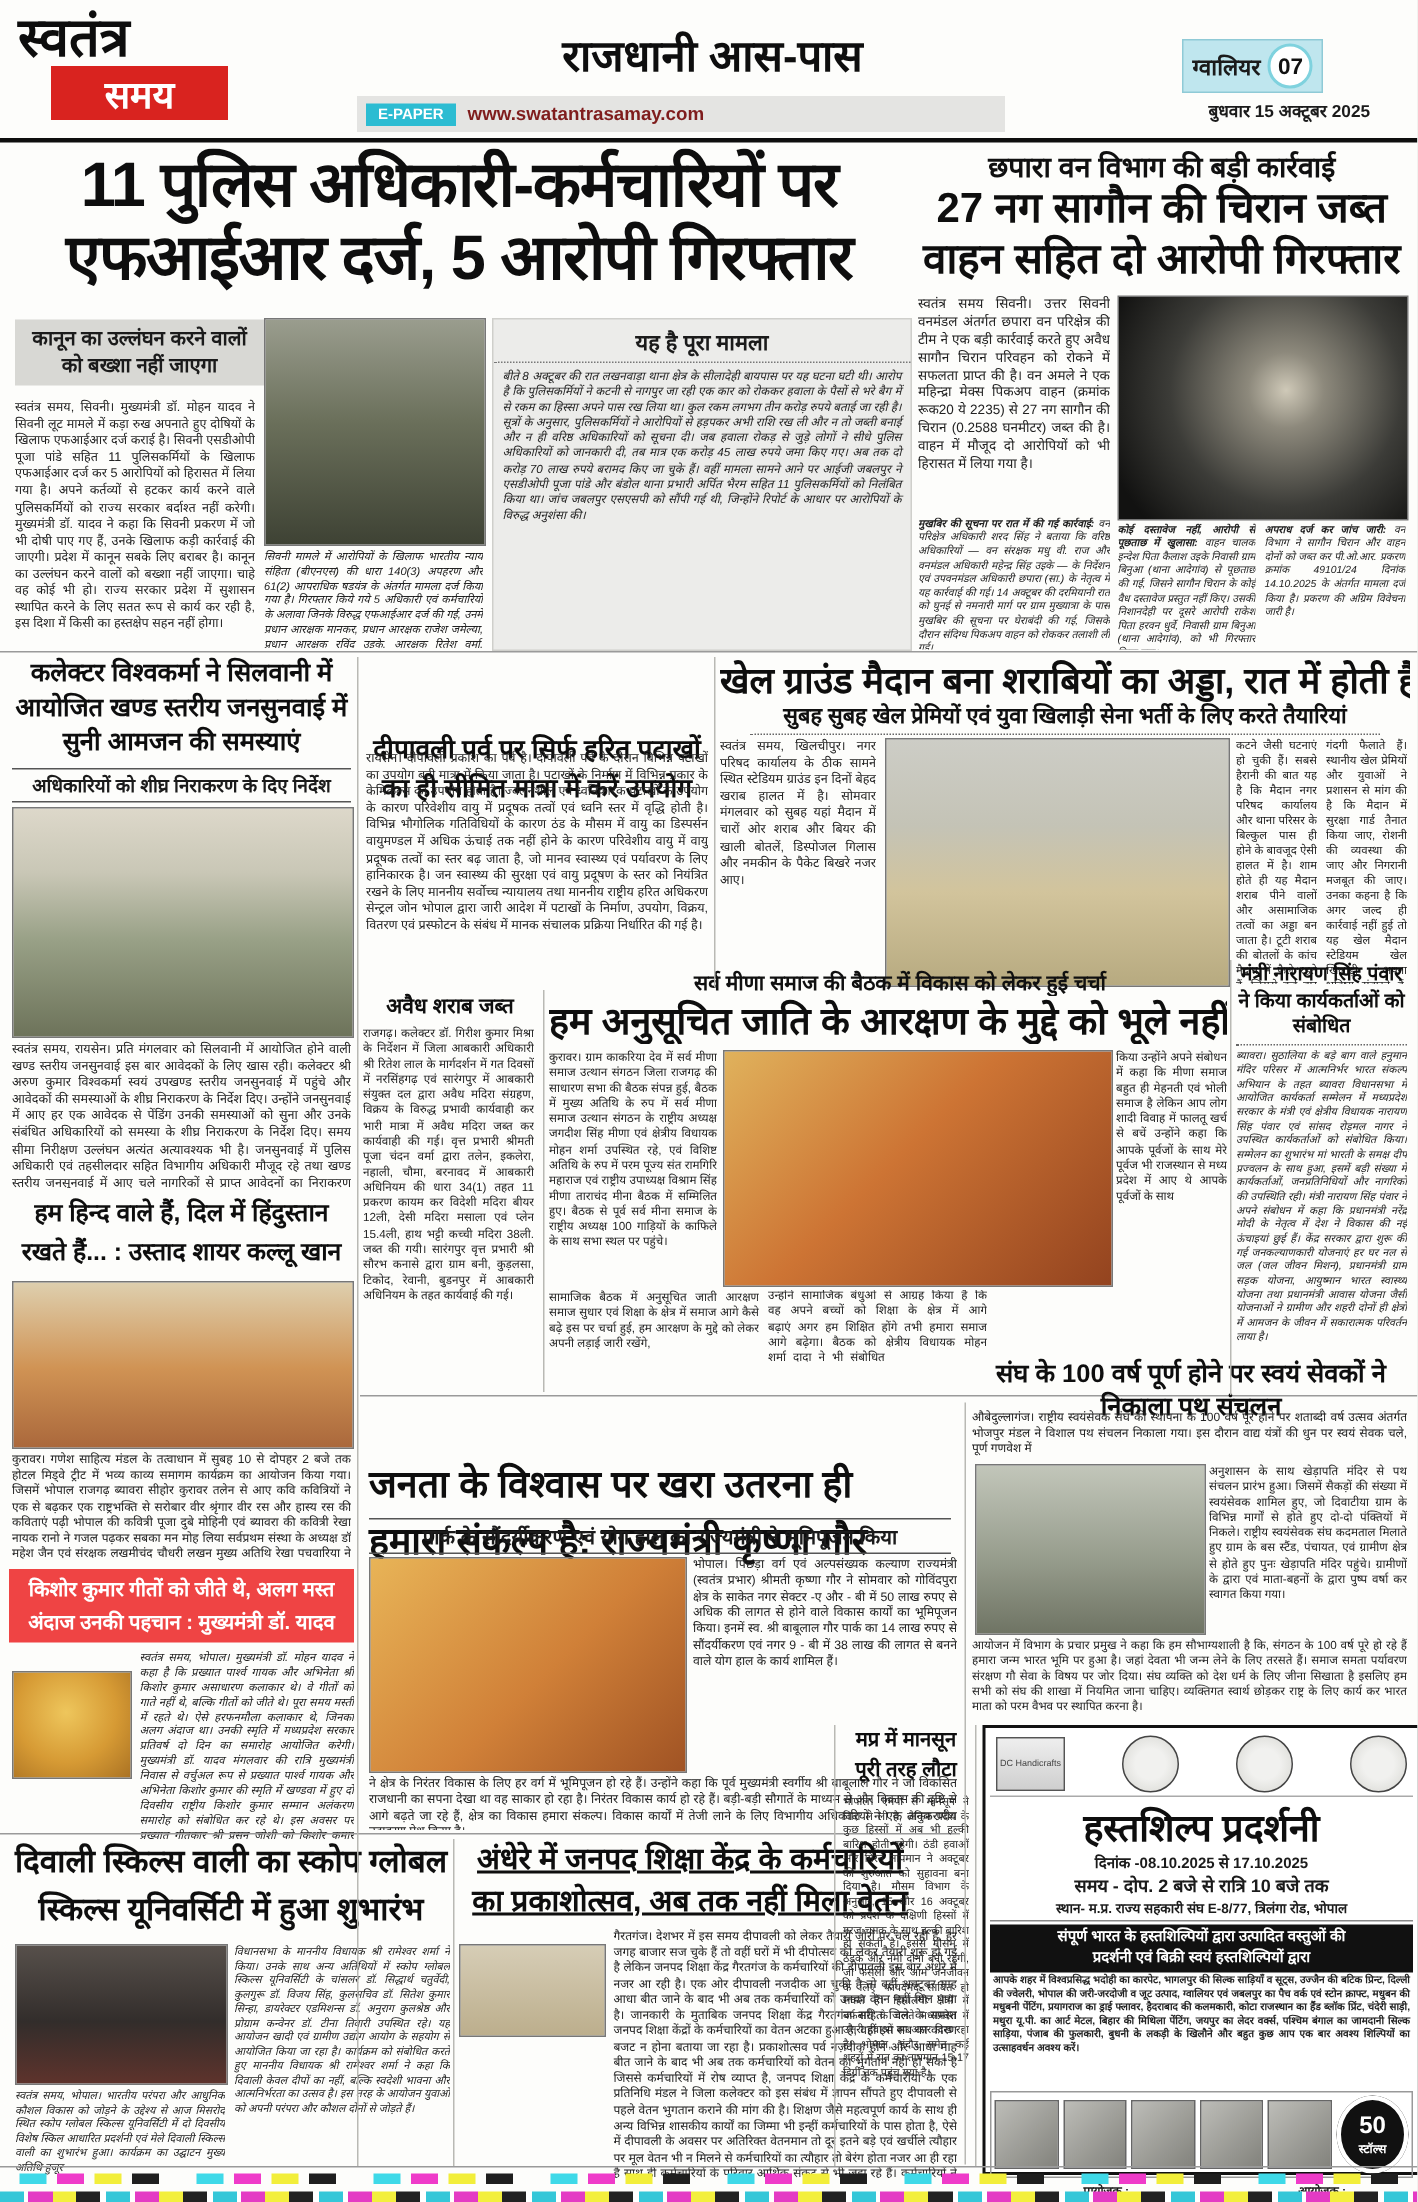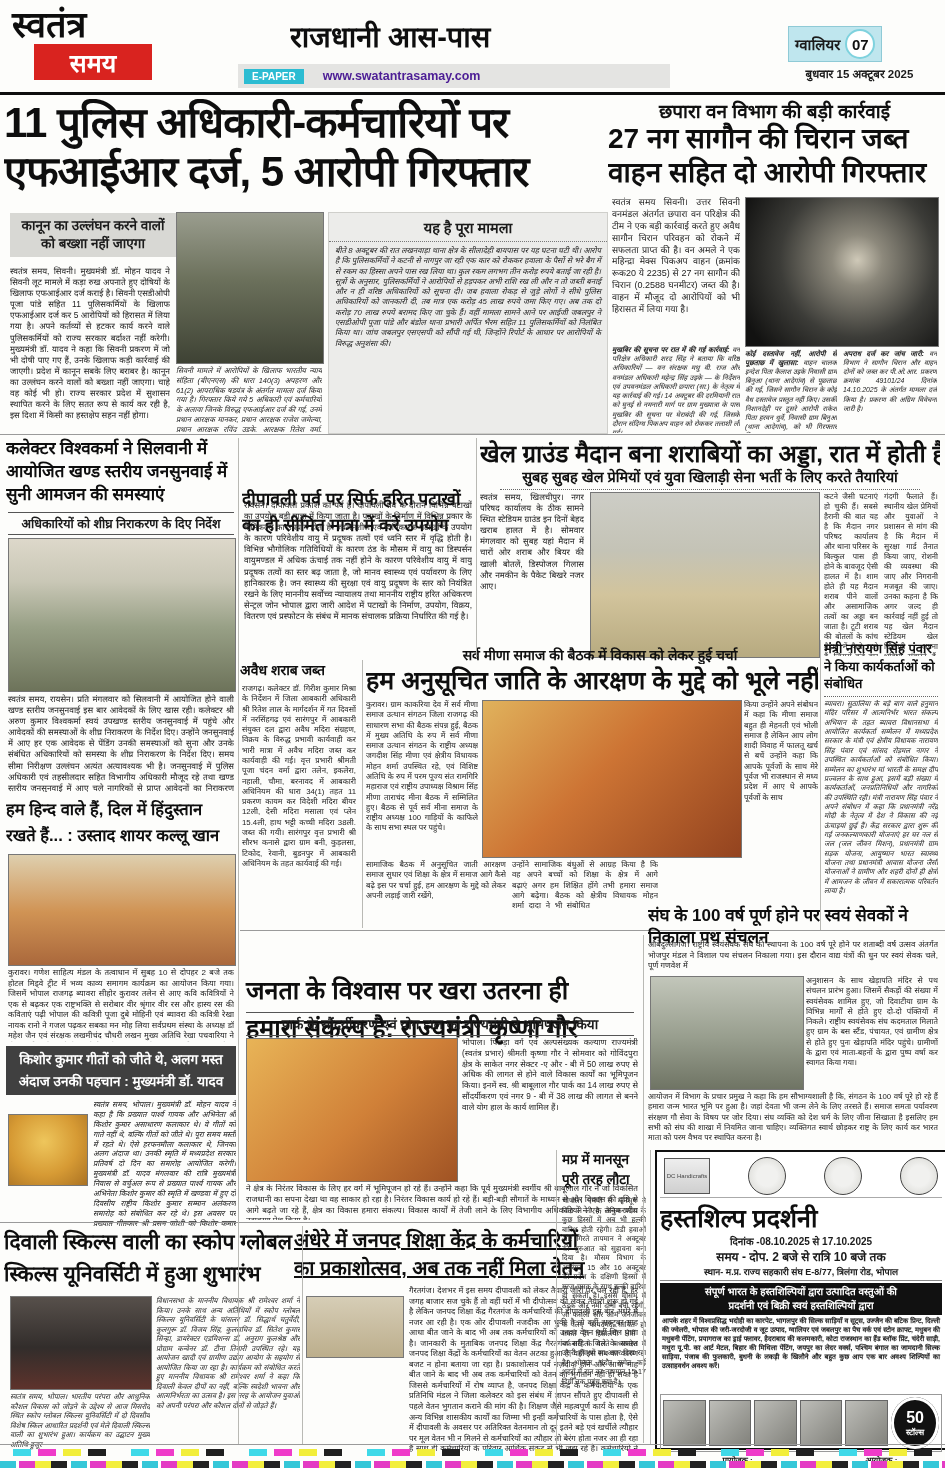--- a/index.html
+++ b/index.html
@@ -1,19 +1,19 @@
 <!DOCTYPE html>
 <html><head>
 <meta charset="utf-8">
 <style>
   html,body{margin:0;padding:0;background:#e9e9e6;}
   .page{position:relative;width:945px;height:1468px;background:#fdfdfb;margin:0 auto;overflow:hidden;
         font-family:"Liberation Sans","DejaVu Sans",sans-serif;color:#1b1b1b;}
   .abs{position:absolute;}
-  .hl{font-weight:bold;color:#0e0e0e;overflow:hidden;}
+  .hl{font-weight:bold;color:#0e0e0e;text-align:center;overflow:hidden;}
   .bd{font-size:8.4px;line-height:1.32;text-align:justify;color:#222;overflow:hidden;}
   .it{font-style:italic;}
   .bold{font-weight:bold;}
   .rule{background:#0e0e0e;}
   .thinrule{background:#9a9a9a;}
   .vrule{background:#b9b9b4;width:1px;}
   .subhead{font-weight:bold;text-align:center;border-top:1px solid #555;border-bottom:1px solid #555;overflow:hidden;}
   .photo{background:#888;overflow:hidden;border:1px solid #777;}
   .ph-officer{background:linear-gradient(180deg,#9a9d8e 0%,#6b705b 45%,#3e4234 100%);}
   .ph-truck{background:radial-gradient(circle at 58% 42%,#cfc9b8 0%,#8d897c 18%,#3c3c38 55%,#121211 90%);}
@@ -21,21 +21,21 @@
   .ph-field{background:linear-gradient(180deg,#cdcdc6 0%,#c4c3b6 35%,#d2c49c 62%,#b7aa80 100%);}
   .ph-meena{background:linear-gradient(135deg,#e0b25c 0%,#cd7434 45%,#93431f 100%);}
   .ph-stage{background:linear-gradient(135deg,#e8b457 0%,#d08038 55%,#a05324 100%);}
   .ph-sangh{background:linear-gradient(180deg,#c2c6ba 0%,#979d8d 55%,#6f7464 100%);}
   .ph-ribbon{background:linear-gradient(180deg,#57504b 0%,#322d2b 55%,#5e332c 100%);}
   .ph-school{background:linear-gradient(180deg,#d6cdb6 0%,#bcae8c 100%);}
   .ph-cm{background:radial-gradient(circle at 45% 38%,#eec65c 0%,#d69a34 55%,#aa7223 100%);}
   .ph-kavya{background:linear-gradient(180deg,#decfae 0%,#d09354 52%,#aa683c 100%);}
   .thumb{background:linear-gradient(135deg,#bdbdb8,#82827c);border:1px solid #666;}
   .kicker{font-weight:bold;text-align:center;overflow:hidden;color:#101010;}
-  .redbox{background:#404040;color:#fff;font-weight:bold;text-align:center;overflow:hidden;}
+  .redbox{background:#ef4444;color:#fff;font-weight:bold;text-align:center;overflow:hidden;}
   .citychip{background:#bfe6ee;border:1px solid #8fcad6;display:flex;align-items:center;gap:5px;padding:2px 6px;}
   .pagecirc{width:26px;height:26px;border-radius:50%;background:#fff;border:2px solid #7fd2de;
             display:flex;align-items:center;justify-content:center;font-weight:bold;font-size:15px;color:#111;}
   .epaperbar{background:#e4e4e2;display:flex;align-items:center;gap:8px;padding:2px 6px;}
   .epaperchip{background:#2cbcd2;color:#fff;font-weight:bold;font-size:10px;padding:2px 8px;}
   .caseBox{background:#ececea;border:1px solid #cfcfcb;}
   .caseTitle{font-weight:bold;text-align:center;font-size:14.5px;border-bottom:1px dotted #777;padding:4px 0;}
   .adbox{border:2.5px solid #111;background:#fff;}
   .adband{background:#111;color:#fff;font-weight:bold;text-align:center;overflow:hidden;}
   .seal{width:52px;height:52px;border-radius:50%;background:#111;color:#fff;display:flex;flex-direction:column;
@@ -62,21 +62,21 @@
   <div class="abs" style="left:788px;top:26px;">
     <div class="citychip">
       <span style="font-weight:800;font-size:15px;">ग्वालियर</span>
       <span class="pagecirc">07</span>
     </div>
   </div>
   <div class="abs" style="left:782px;top:66px;width:155px;font-weight:800;font-size:11.5px;text-align:center;">बुधवार 15 अक्टूबर 2025</div>
 
   <div class="abs epaperbar" style="left:238px;top:64px;width:420px;height:20px;">
     <span class="epaperchip">E-PAPER</span>
-    <span style="font-size:12.5px;font-weight:bold;color:#4c1d95;margin-left:11px;">www.swatantrasamay.com</span>
+    <span style="font-size:12.5px;font-weight:bold;color:#7f1d1d;">www.swatantrasamay.com</span>
   </div>
 
   <div class="abs rule" style="left:0;top:92px;width:945px;height:3px;"></div>
 
   <div class="abs hl" style="left:4px;top:99px;width:604px;font-size:42px;line-height:1.16;letter-spacing:-1px;">
     <div>11 पुलिस अधिकारी-कर्मचारियों पर</div>
     <div>एफआईआर दर्ज, 5 आरोपी गिरफ्तार</div>
   </div>
 
   <div class="abs" style="left:10px;top:213px;width:160px;background:#d8d8d4;padding:4px 3px;font-weight:800;font-size:13.5px;text-align:center;line-height:1.35;">कानून का उल्लंघन करने वालों को बख्शा नहीं जाएगा</div>

